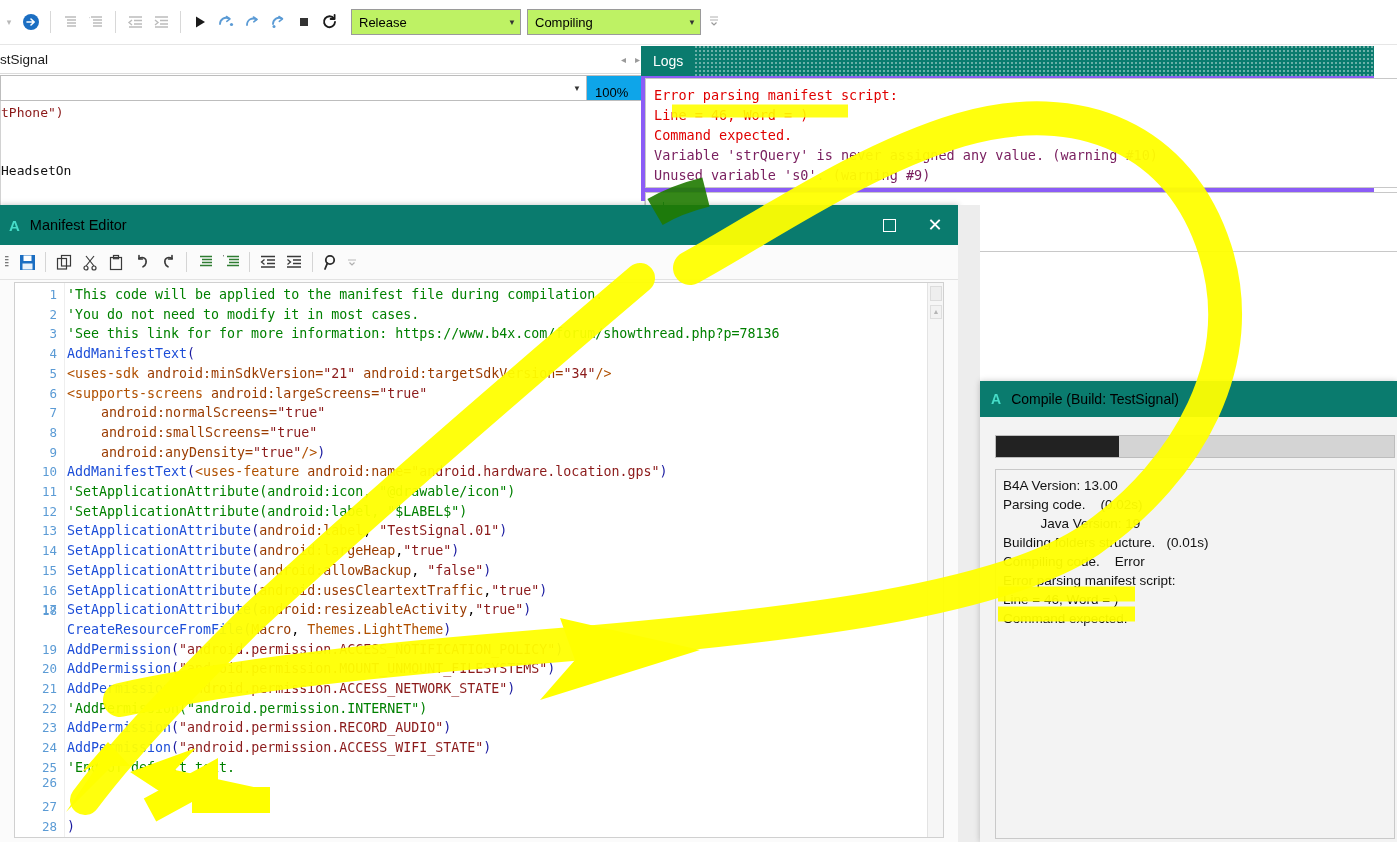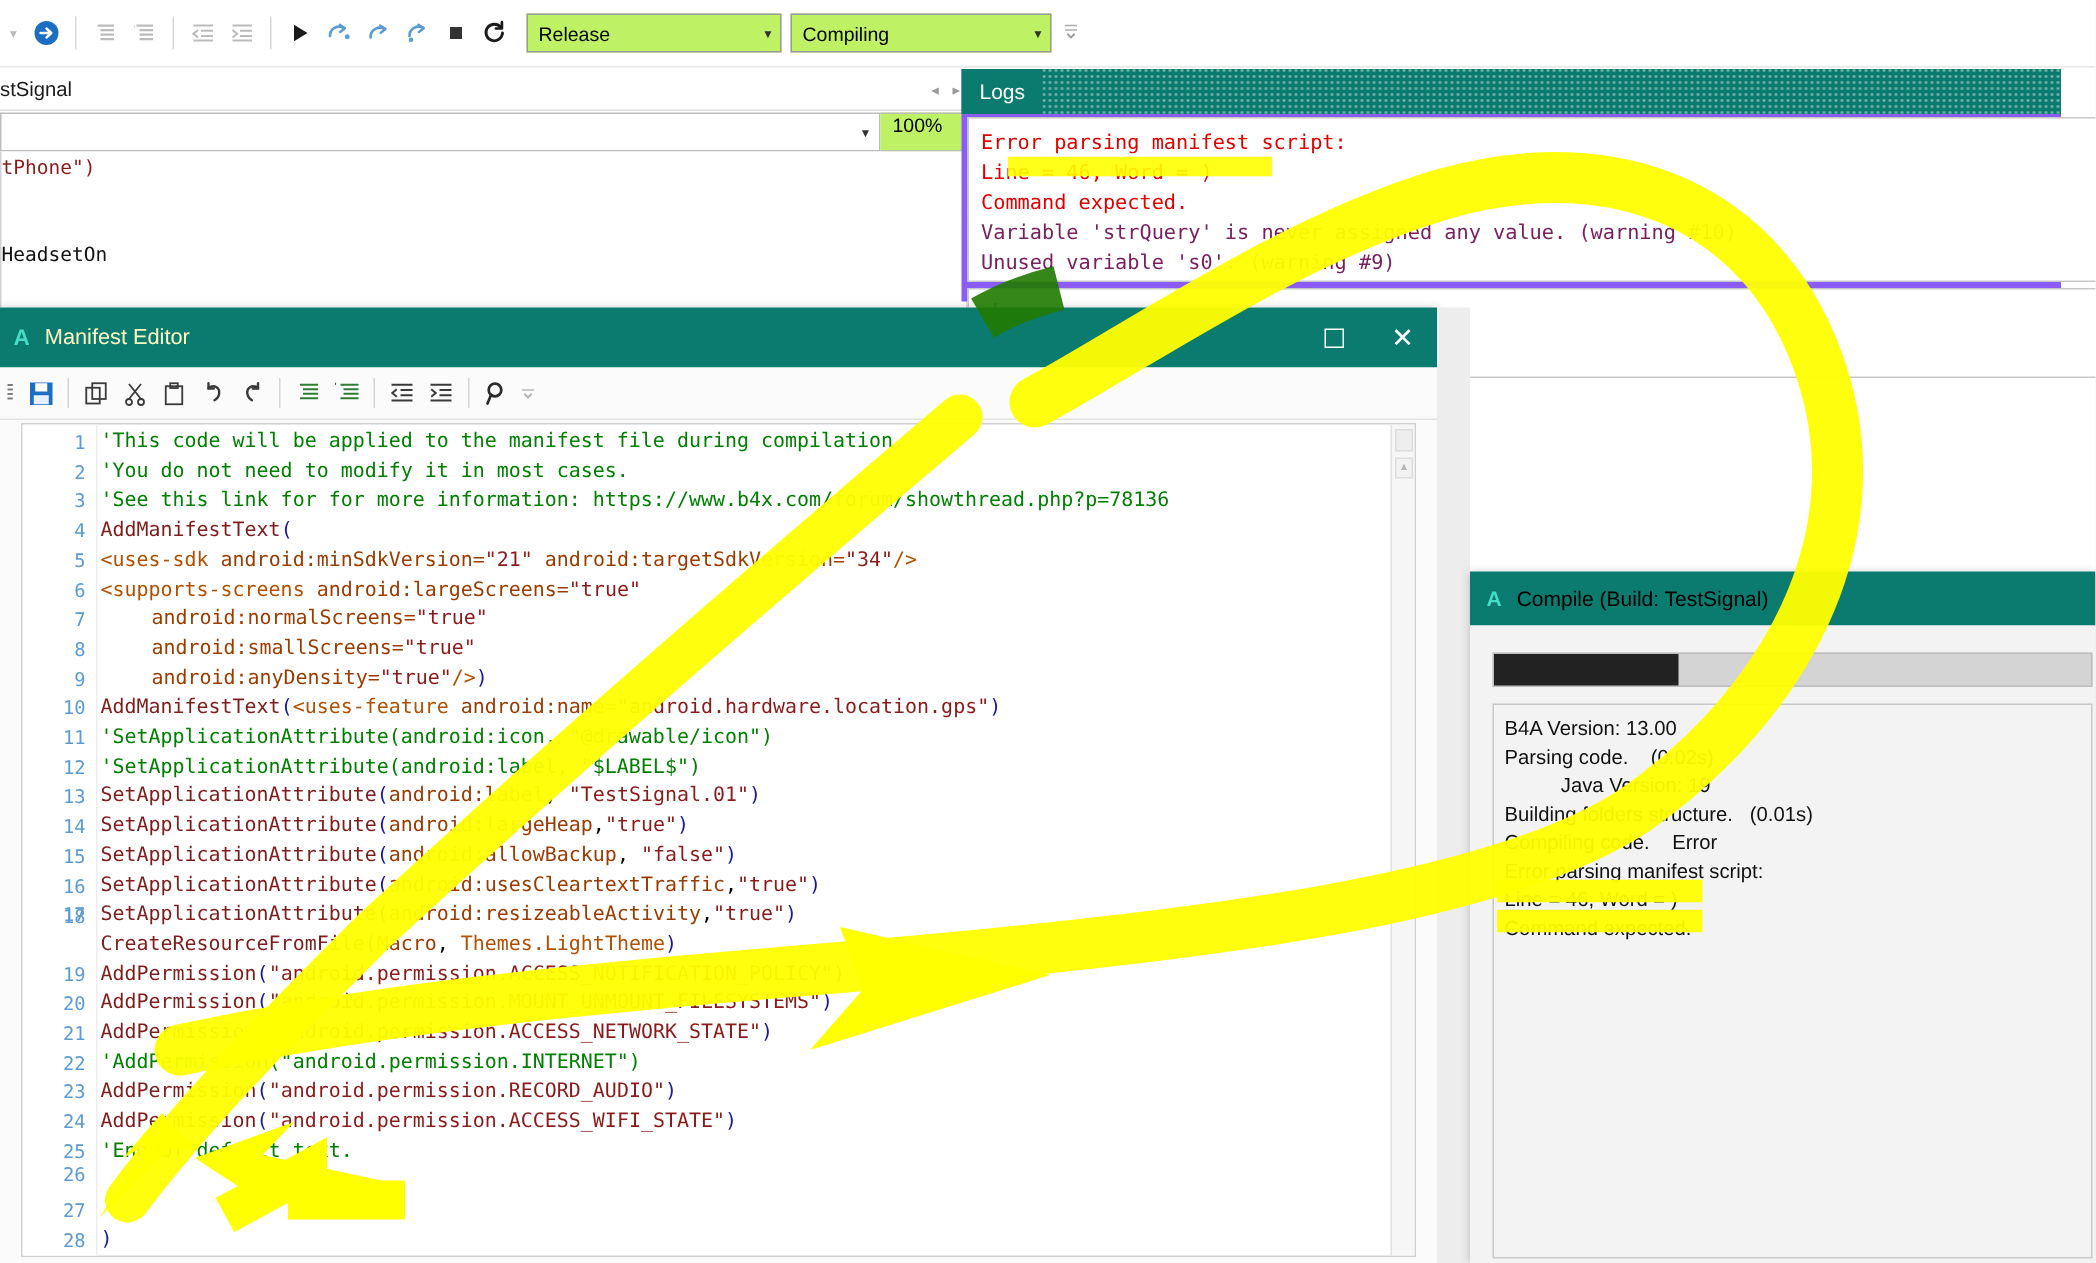--- a/index.html
+++ b/index.html
@@ -49,22 +49,22 @@
   
   .navrow {
     position:absolute; left:0; top:75px; width:662px; height:26px;
     display:flex; align-items:stretch;
   }
   .navrow .bigcombo {
     flex:1 1 auto; border:1px solid #bdbdbd; background:#ffffff;
     display:flex; align-items:center; justify-content:flex-end; padding-right:5px;
   }
   .navrow .zoomcombo {
-    width:75px; border:1px solid #bdbdbd; border-left:none; background:#bef264;
-    display:flex; align-items:flex-start; justify-content:space-between; padding:0 5px 0 8px;
+    width:75px; border:1px solid #bdbdbd; border-left:none; background:#0ea5e9;
+    display:flex; align-items:flex-end; justify-content:space-between; padding:0 5px 0 8px;
     font-size:13px; color:#000;
   }
 
   
   .ide-code {
     position:absolute; left:0; top:101px; width:662px; height:108px;
     background:#ffffff; border:1px solid #d2d2d2; border-top:none;
     font-family:"DejaVu Sans Mono", monospace; font-size:13px;
   }
   .ide-code .ln { position:absolute; white-space:pre; }
@@ -102,21 +102,21 @@
   
   .mani-win {
     position:absolute; left:0px; top:205px; width:958px; height:637px;
     background:#fbfbfb; box-shadow:0 0 6px rgba(0,0,0,0.25);
   }
   .mani-title {
     position:absolute; left:0; top:0; width:958px; height:40px;
     background:#0a7b6e; display:flex; align-items:center;
   }
   .mani-title .applogo { color:#46dcc8; font-size:15px; font-weight:bold; padding:0 10px 0 9px; }
-  .mani-title .tt { color:#fef9c3; font-size:14.5px; }
+  .mani-title .tt { color:#000000; font-size:14.5px; }
   .mani-title .wbtns { margin-left:auto; display:flex; height:40px; }
   .mani-title .wbtn { width:46px; height:40px; display:flex; align-items:center; justify-content:center; color:#ffffff; }
   .mani-title .wbtn .sq { width:13px; height:13px; border:1.6px solid #ffffff; }
   .mani-title .wbtn .xx { font-size:18px; line-height:1; font-weight:300; }
 
   .mani-toolbar {
     position:absolute; left:0; top:40px; width:958px; height:35px;
     background:#fbfbfb; border-bottom:1px solid #e3e3e3;
     display:flex; align-items:center;
   }
@@ -144,21 +144,21 @@
   }
   .codelines .cl { position:absolute; white-space:pre; left:0; }
   .code-sb {
     position:absolute; right:0; top:0; width:16px; height:556px; background:#f6f6f6; border-left:1px solid #e3e3e3;
   }
   .code-sb .t1 { position:absolute; top:3px; left:2px; width:12px; height:15px; background:#eeeeee; border:1px solid #dcdcdc; }
   .code-sb .t2 { position:absolute; top:22px; left:2px; width:12px; height:14px; background:#f2f2f2; border:1px solid #dedede; color:#b5b5b5; font-size:7px; text-align:center; line-height:12px;}
 
   
   .t-com  { color:#008000; }   
-  .t-fn   { color:#7f1d1d; }   
+  .t-fn   { color:#1d4ed8; }   
   .t-kw   { color:#b05000; }   
   .t-str  { color:#8b1a1a; }   
   .t-pl   { color:#000000; }
   .t-par  { color:#1a1aa0; }
   .t-attr { color:#9a3b00; }
   .t-type { color:#b05000; }
 
   
   .comp-win {
     position:absolute; left:980px; top:381px; width:417px; height:461px;

